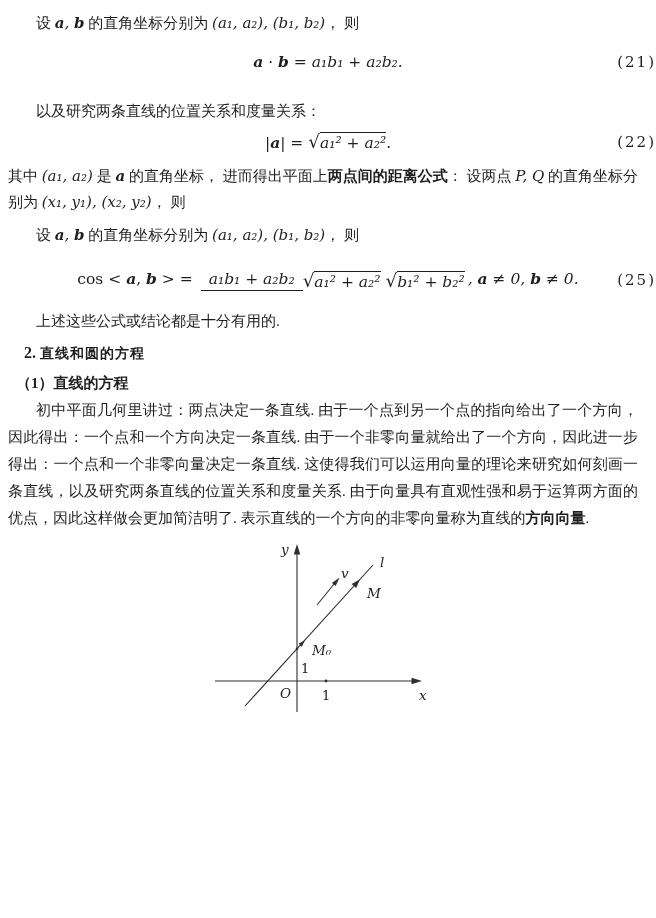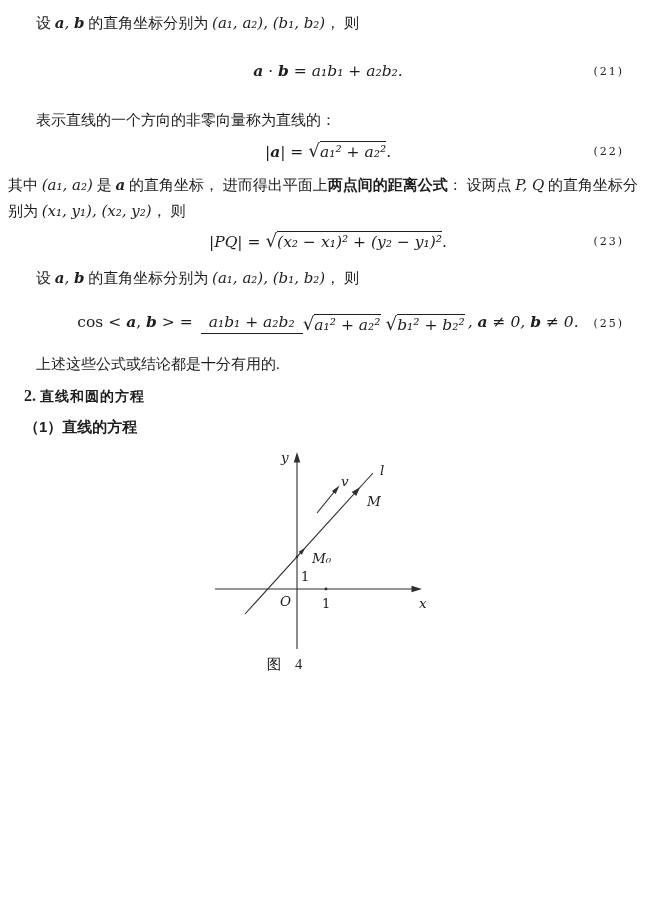--- a/index.html
+++ b/index.html
@@ -23,34 +23,34 @@
   .b  { font-weight:bold; }
   .up { font-style:normal; }
   .sq { font-style:normal; font-size:1.18em; line-height:1; }
   .rad { border-top:1.2px solid #1e1e1e; padding-top:1px; }
   .kai { font-weight:bold; font-size:14px; letter-spacing:1px; }
 
   
   .eqrow { position:relative; display:flex; justify-content:center; align-items:center;
            font-size:15.5px; font-family:"DejaVu Serif",serif; }
   .eq { font-style:italic; white-space:nowrap; }
-  .eqnum { position:absolute; right:32px; top:50%; transform:translateY(-50%);
-           font-style:normal; font-size:11px; letter-spacing:2px; }
+  .eqnum { position:absolute; right:0; top:50%; transform:translateY(-50%);
+           font-style:normal; font-size:15px; letter-spacing:2px; }
   .h27 { min-height:27px; } .h34 { min-height:34px; } .h46 { min-height:48px; }
 
   
   .frac { display:inline-flex; flex-direction:row; align-items:center;
           vertical-align:middle; margin:0 3px; }
   .frac .num { display:block; border-bottom:1.2px solid #1e1e1e; padding:0 8px 2px; }
   .frac .den { display:block; padding-top:2px; }
 
   
   .h-main { margin:4px 0 0; padding:0 18px 0 24px; line-height:28px; font-size:16px; }
-  .h-sub  { margin:2px 8px 0; padding:0 18px 0 16px; line-height:27px; font-size:15px;
-            font-weight:bold; font-family:Liberation Sans, sans-serif; }
+  .h-sub  { margin:2px 0 0; padding:0 18px 0 16px; line-height:27px; font-size:15px;
+            font-weight:bold; font-family:Liberation Serif, serif; }
 
   
   .figwrap { margin:6px 0 0 175px; width:300px; }
   svg text { fill:#222; }
   .fl { font-family:"DejaVu Serif",serif; font-style:italic; font-size:13.5px; }
   .fn { font-family:"DejaVu Serif",serif; font-style:normal; font-size:13px; }
   .fc { font-family:"Liberation Serif",serif; font-size:14.5px; letter-spacing:5px; }
 
   
   .watermark { position:absolute; top:878px; right:11px;
@@ -59,39 +59,35 @@
     color:#a8a8a8;
     text-shadow:-1.5px -1.5px 0 #ffffff, 1px 1px 0 #d2d2d2; }
 </style>
 </head>
 <body>
 
 <div class="page">
 
   <p class="txt indent" style="margin-top:10px"><span>设 </span><span class="mb">a</span><span class="m">, </span><span class="mb">b</span><span> 的直角坐标分别为 </span><span class="m">(a₁, a₂), (b₁, b₂)</span><span>， 则</span></p>
 
-  <div class="eqrow h27" style="margin-top:20px">
+  <div class="eqrow h27" style="margin-top:11px">
     <span class="eq"><span class="mb">a</span><span> · </span><span class="mb">b</span><span> = a₁b₁ + a₂b₂.</span></span>
     <span class="eqnum">(21)</span>
   </div>
 
-  <p class="txt indent" style="margin-top:23px">表示直线的一个方向的非零向量称为直线的：</p>
+  <p class="txt indent" style="margin-top:23px">以及研究两条直线的位置关系和度量关系：</p>
 
 
   <div class="eqrow h34">
     <span class="eq"><span>|</span><span class="mb">a</span><span>| = </span><span class="sq">√</span><span class="rad">a₁² + a₂²</span><span>.</span></span>
     <span class="eqnum">(22)</span>
   </div>
 
   <p class="txt lh26" style="margin-top:4px"><span>其中 </span><span class="m">(a₁, a₂)</span><span> 是 </span><span class="mb">a</span><span> 的直角坐标， 进而得出平面上</span><span class="b">两点间的距离公式</span><span>： 设两点 </span><span class="m">P, Q</span><span> 的直角坐标分别为 </span><span class="m">(x₁, y₁), (x₂, y₂)</span><span>， 则</span></p>
 
-  <div class="eqrow h34">
-    <span class="eq"><span>|PQ| = </span><span class="sq">√</span><span class="rad">(x₂ − x₁)² + (y₂ − y₁)²</span><span>.</span></span>
-    <span class="eqnum">(23)</span>
-  </div>
 
   <p class="txt indent" style="margin-top:7px"><span>设 </span><span class="mb">a</span><span class="m">, </span><span class="mb">b</span><span> 的直角坐标分别为 </span><span class="m">(a₁, a₂), (b₁, b₂)</span><span>， 则</span></p>
 
 
   <div class="eqrow h46" style="margin-top:7px">
     <span class="eq">
       <span><span class="up">cos &lt; </span><span class="mb">a</span><span class="up">, </span><span class="mb">b</span><span class="up"> &gt; = </span></span><span class="frac">
           <span class="num">a₁b₁ + a₂b₂</span>
           <span class="den"><span class="sq">√</span><span class="rad">a₁² + a₂²</span><span> </span><span class="sq">√</span><span class="rad">b₁² + b₂²</span></span>
         </span><span><span>, </span><span class="mb">a</span><span> ≠ 0, </span><span class="mb">b</span><span> ≠ 0.</span></span>
@@ -99,20 +95,21 @@
     <span class="eqnum">(25)</span>
   </div>
 
   <p class="txt indent" style="margin-top:4px">上述这些公式或结论都是十分有用的.</p>
 
   <h2 class="h-main"><span class="up">2. </span><span class="kai">直线和圆的方程</span></h2>
 
   <h3 class="h-sub">（1）直线的方程</h3>
 
 
+  <p class="txt indent"><span>初中平面几何里讲过：两点决定一条直线. 由于一个点到另一个点的指向给出了一个方向，因此得出：一个点和一个方向决定一条直线. 由于一个非零向量就给出了一个方向，因此进一步得出：一个点和一个非零向量决定一条直线. 这使得我们可以运用向量的理论来研究如何刻画一条直线，以及研究两条直线的位置关系和度量关系. 由于向量具有直观性强和易于运算两方面的优点，因此这样做会更加简洁明了. 表示直线的一个方向的非零向量称为直线的</span><span class="b">方向向量</span><span>.</span></p>
 
   <div class="figwrap">
     <svg width="300" height="230" viewBox="0 0 300 230">
 
       <line x1="122" y1="14" x2="122" y2="203" stroke="#2f2f2f" stroke-width="1.1"></line>
       <polygon points="122,6 118.7,16.5 125.3,16.5" fill="#2f2f2f"></polygon>
 
       <line x1="40" y1="143" x2="239" y2="143" stroke="#2f2f2f" stroke-width="1.1"></line>
       <polygon points="247,143 236.5,139.7 236.5,146.3" fill="#2f2f2f"></polygon>
 

